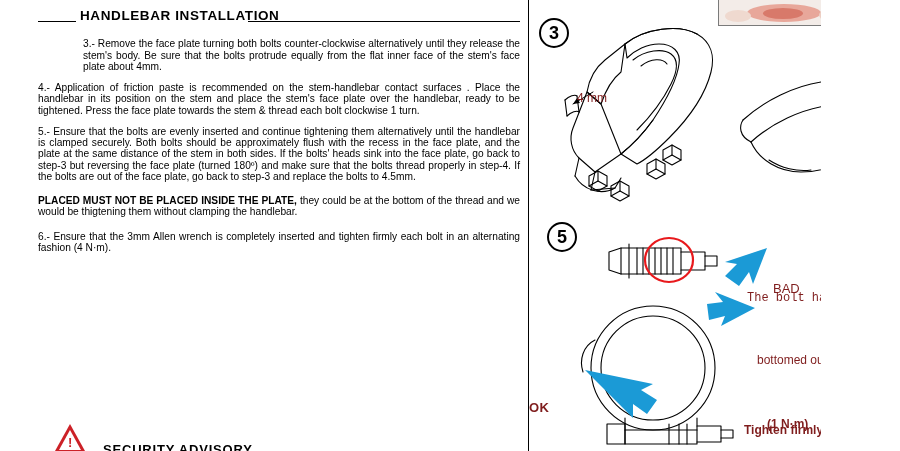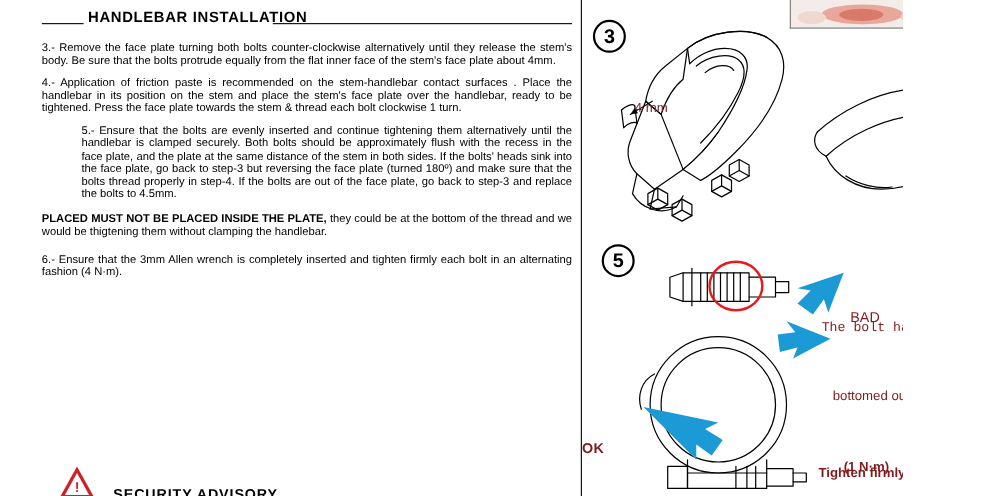--- a/index.html
+++ b/index.html
@@ -57,23 +57,23 @@
   }
 
   .para {
     font-size: 10.2px;
     line-height: 11.6px;
     text-align: justify;
     margin: 0;
     color: #000;
   }
   .para + .para { margin-top: 9px; }
-  .para.tight { line-height: 11.4px; margin-left: 36px; }
-
-  .p1 { margin-top: 10px; }
+  .para.tight { line-height: 11.4px; }
+
+  .p1 { margin-top: 10px; margin-left: 45px; }
 
   .bold-block {
     font-size: 10.2px;
     line-height: 11.6px;
     text-align: justify;
     margin: 0;
     margin-top: 12px;
   }
   .bold-block .lead { font-weight: bold; }
 

